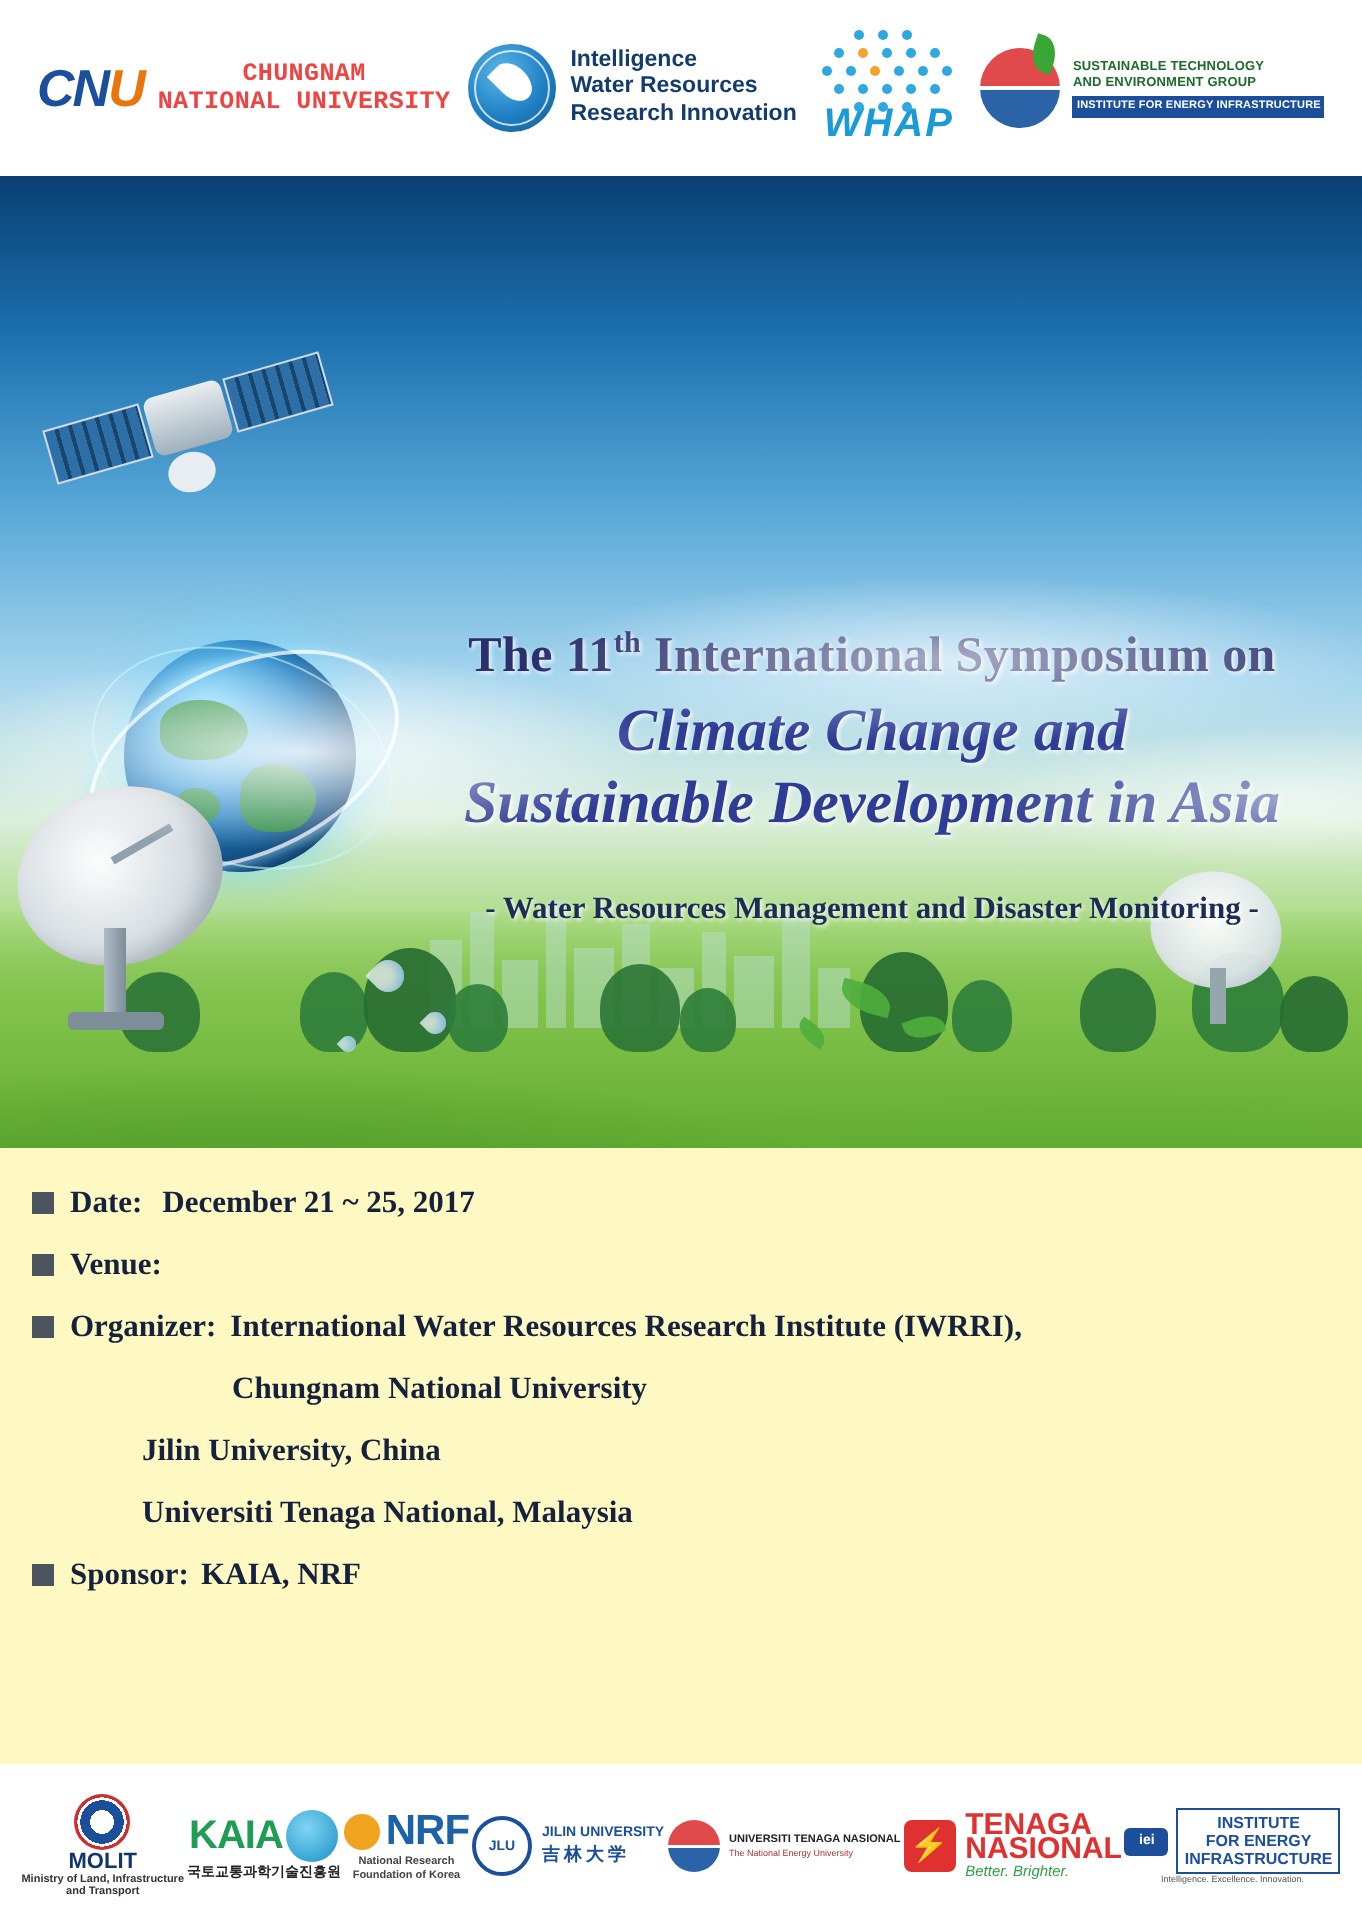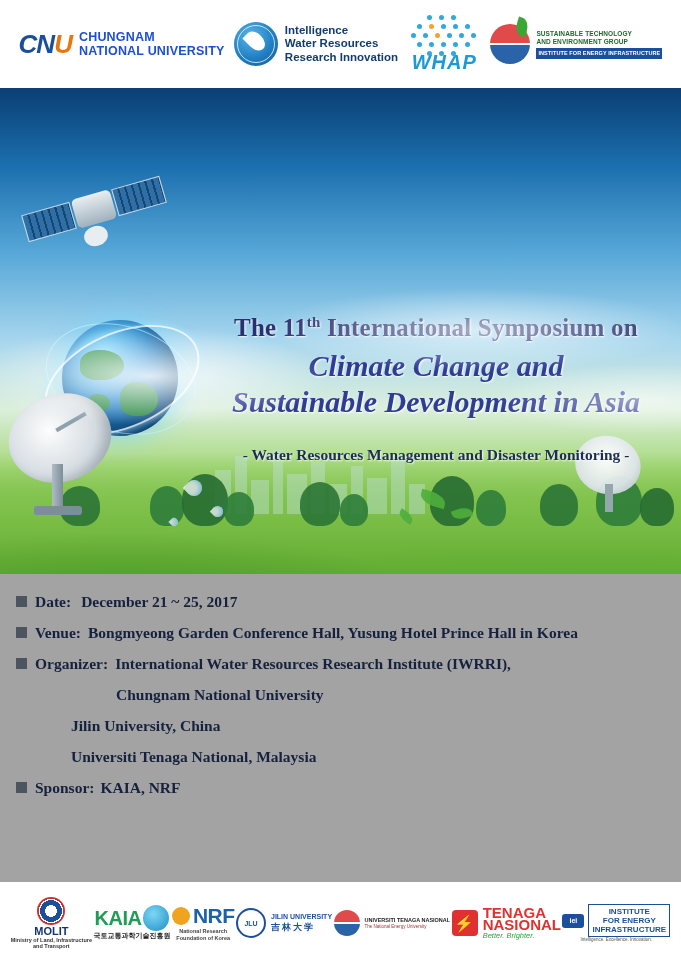--- a/index.html
+++ b/index.html
@@ -33,26 +33,27 @@
     font-weight: bold;
     font-style: italic;
     font-size: 26px;
     color: #1b4f9c;
     letter-spacing: -1px;
     position: relative;
   }
   .cnu-mark .u-accent { color: #e8760d; }
   .cnu-text {
     margin-left: 7px;
-    font-family: Liberation Sans, sans-serif;
+    font-family: Liberation Mono, monospace;
     font-weight: bold;
     font-size: 12.5px;
     line-height: 14px;
-    color: #1d4ed8;
+    color: #ef4444;
     letter-spacing: 0.2px;
+    text-align: center;
   }
 
   
   .iwrri-badge {
     width: 44px; height: 44px;
     border-radius: 50%;
     background: radial-gradient(circle at 38% 32%, #5ab7e8 0%, #1f7fc4 55%, #15598e 100%);
     position: relative;
     flex: 0 0 auto;
   }
@@ -374,21 +375,21 @@
     font-weight: bold;
     font-size: 15.5px;
     color: #1d2c55;
     text-shadow: 1px 1px 2px rgba(255,255,255,.9);
   }
 
   
   .info {
     position: relative;
     height: 308px;
-    background: #a3a3a3;
+    background: #fef9c3;
     padding: 18px 0 0 16px;
     box-sizing: border-box;
   }
   .info-row {
     display: flex;
     align-items: flex-start;
     margin-bottom: 11px;
     font-size: 15.5px;
     font-weight: bold;
     color: #16213d;
@@ -635,21 +636,20 @@
     <span class="bullet"></span>
     <span class="info-label">Date:</span>
     <span style="width:10px"></span>
     <span>December 21 ~ 25, 2017</span>
   </div>
 
   <div class="info-row">
     <span class="bullet"></span>
     <span class="info-label">Venue:</span>
     <span style="width:7px"></span>
-    <span>Bongmyeong Garden Conference Hall, Yusung Hotel Prince Hall in Korea</span>
   </div>
 
   <div class="info-row">
     <span class="bullet"></span>
     <span class="info-label">Organizer:</span>
     <span style="width:7px"></span>
     <span>International Water Resources Research Institute (IWRRI),</span>
   </div>
 
   <div class="info-row indent">

